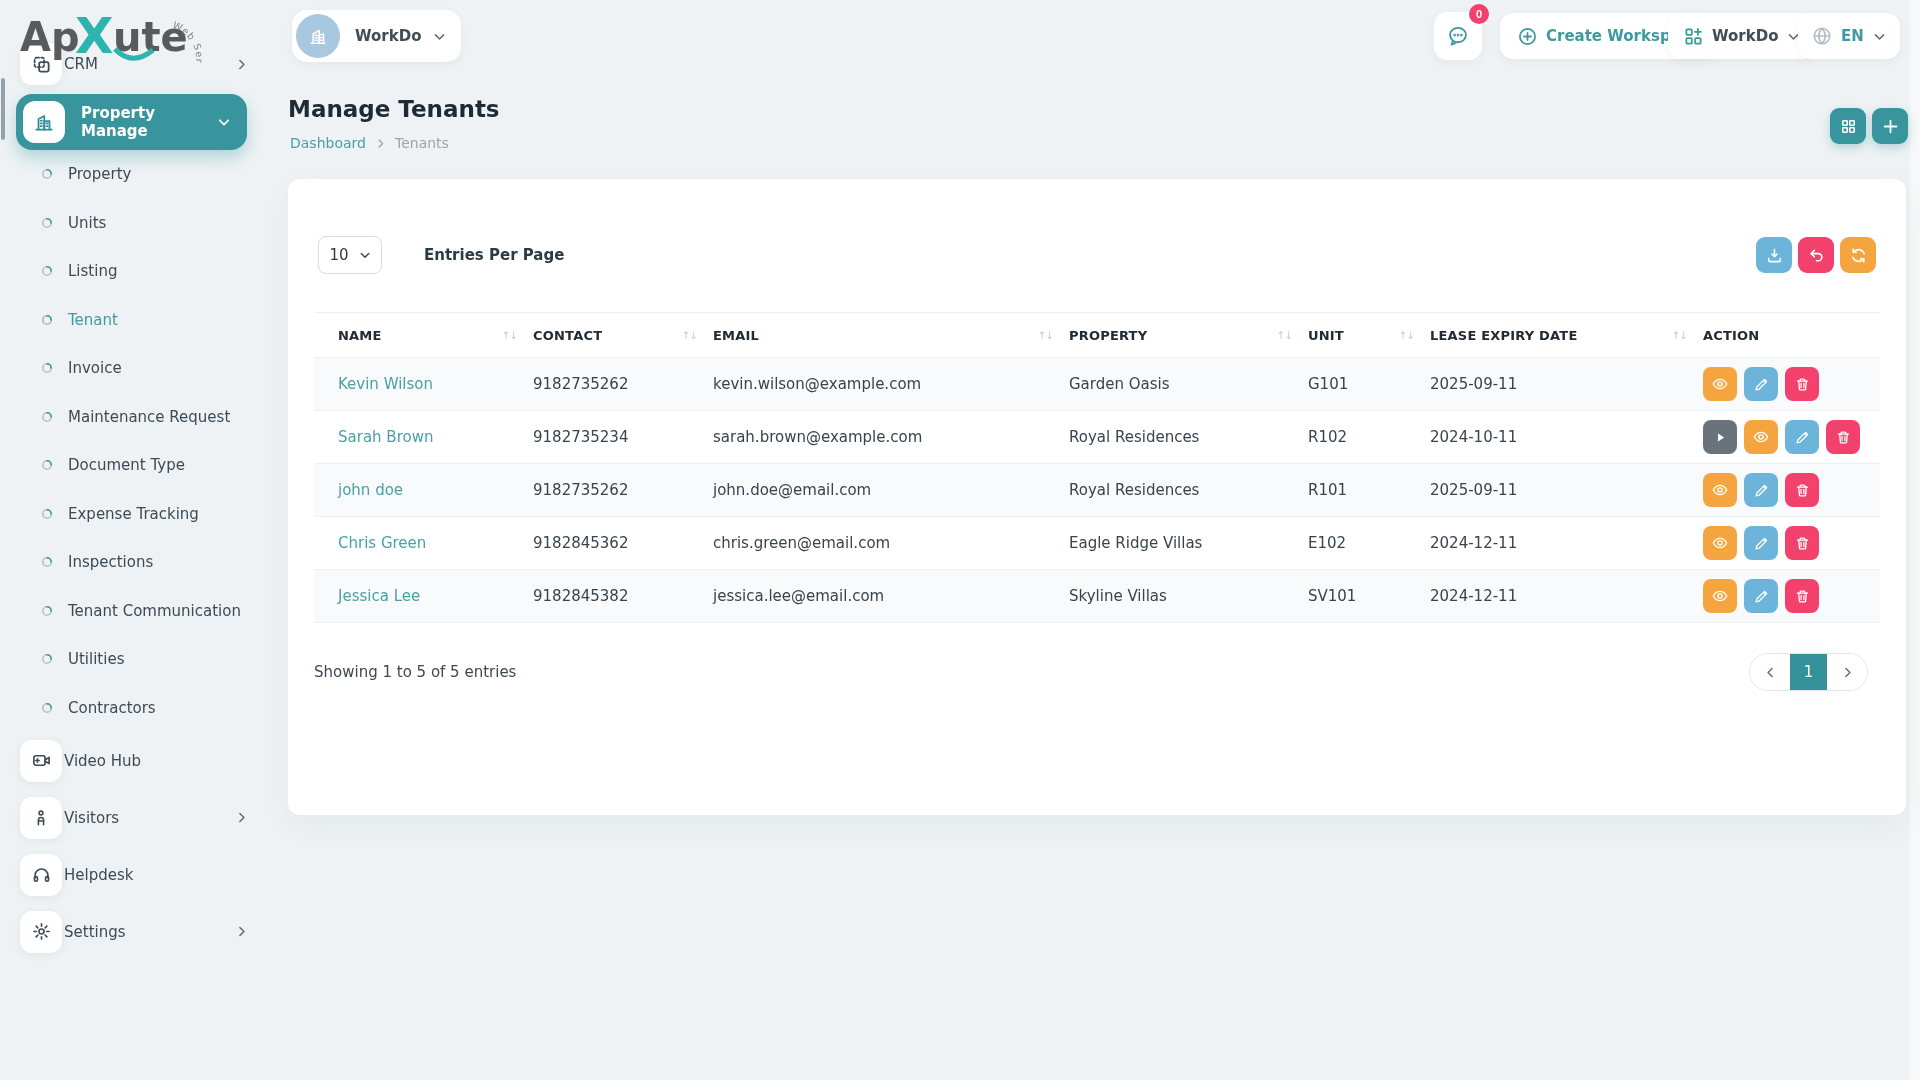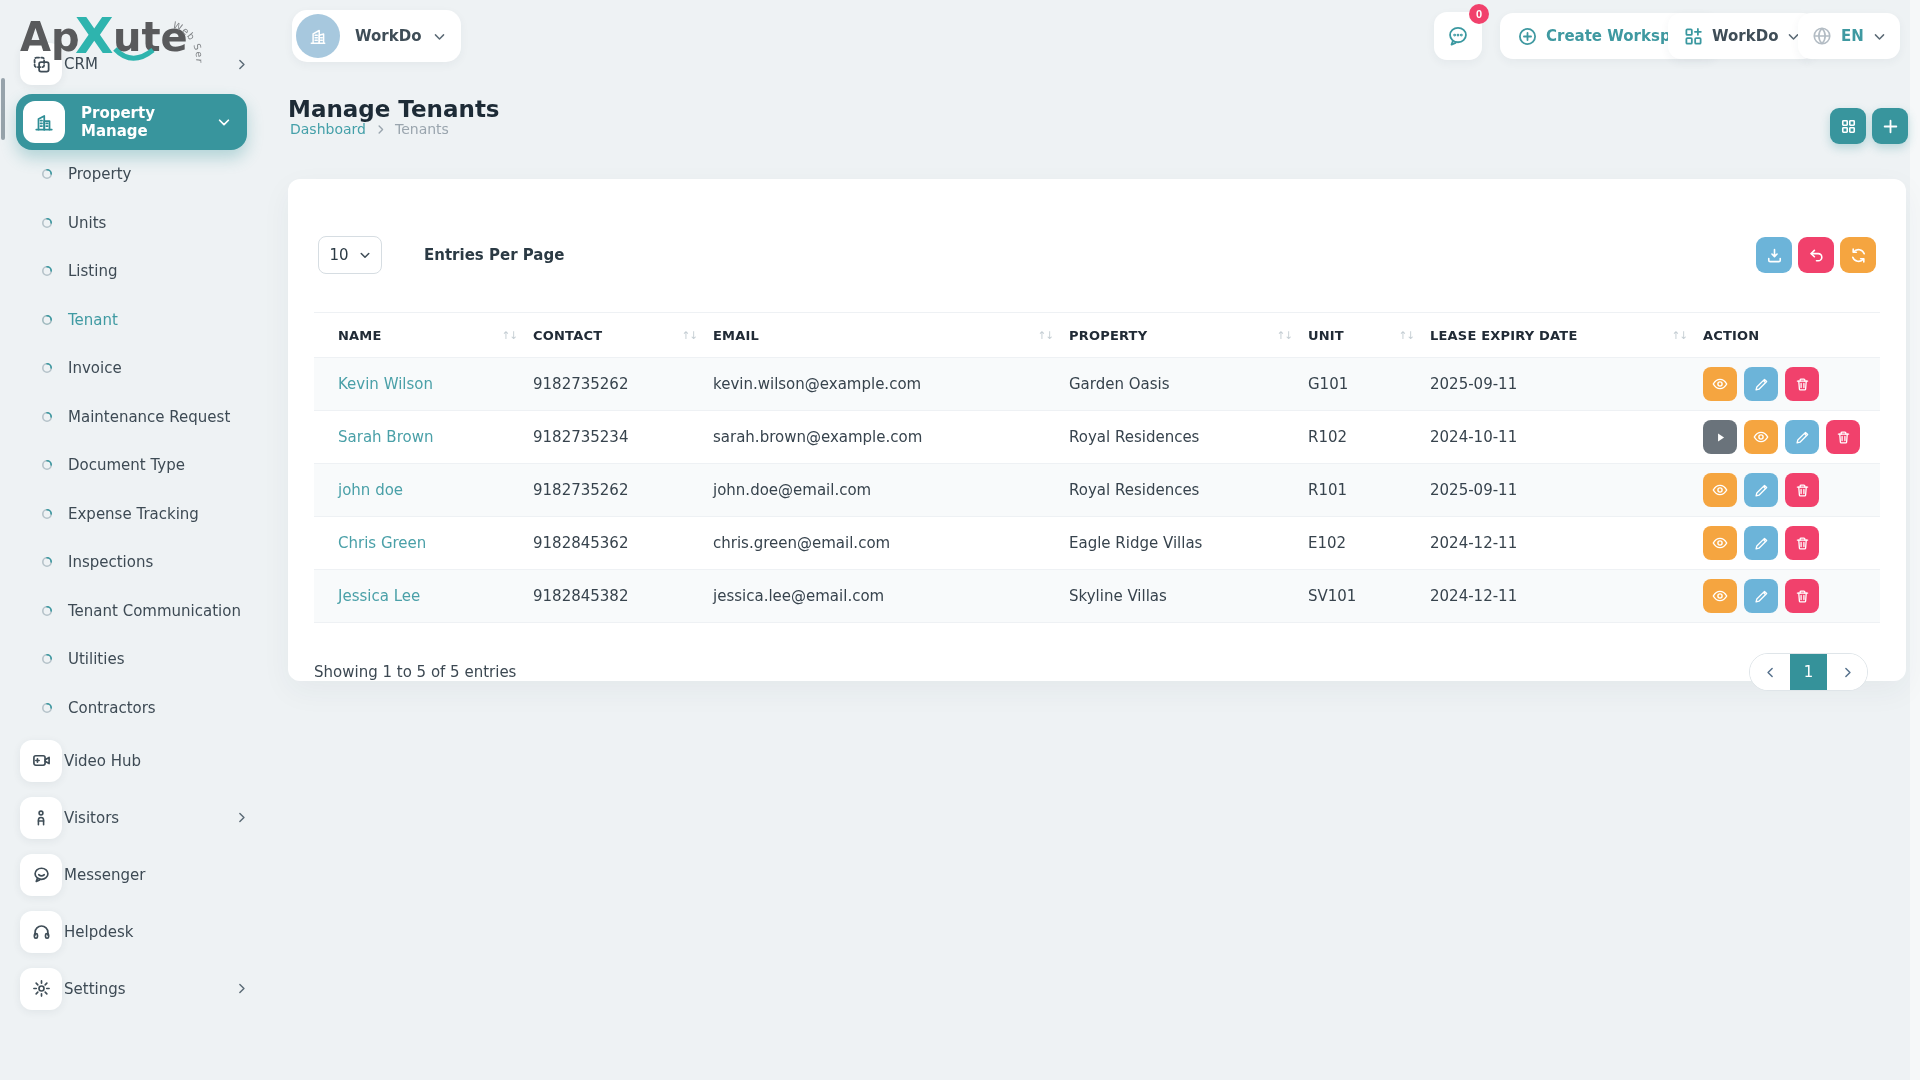--- a/index.html
+++ b/index.html
@@ -60,35 +60,35 @@
     position:absolute; right:-7px; top:-8px; min-width:20px; height:20px; border-radius:50%;
     background:#f1416c; color:#fff; font-size:11px; font-weight:700;
     display:flex; align-items:center; justify-content:center;
   }
   .cw-pill { left:1500px; top:13px; height:46px; padding:0 18px; gap:9px; color:#3f99a1; font-weight:600; }
   .wd-pill { left:1668px; top:13px; height:46px; padding:0 16px; gap:9px; color:#3f4d57; font-weight:600; }
   .lang-pill { left:1798px; top:13px; height:46px; padding:0 14px; gap:9px; color:#3f99a1; font-weight:700; }
 
   
   .page-title { position:absolute; left:288px; top:96px; font-size:23px; font-weight:700; color:#1d2b36; }
-  .breadcrumb { position:absolute; left:290px; top:121px; display:flex; align-items:center; gap:9px; font-size:14px; }
+  .breadcrumb { position:absolute; left:290px; top:135px; display:flex; align-items:center; gap:9px; font-size:14px; }
   .crumb-link { color:#44a0a9; }
   .crumb-sep { color:#9aa5ae; }
   .crumb-current { color:#9aa5ae; }
   .sq-btn {
     position:absolute; width:36px; height:36px; border-radius:9px; border:none;
     background:#38959d; color:#fff; display:flex; align-items:center; justify-content:center;
     box-shadow:0 4px 10px rgba(56,149,157,.3);
   }
   .grid-btn { left:1830px; top:108px; }
   .add-btn  { left:1872px; top:108px; }
 
   
   .card {
-    position:absolute; left:288px; top:179px; width:1618px; height:502px;
+    position:absolute; left:288px; top:179px; width:1618px; height:636px;
     background:#fff; border-radius:12px; box-shadow:0 10px 30px rgba(45,60,75,.05);
   }
   .controls { position:absolute; left:30px; right:30px; top:54px; height:44px; display:flex; align-items:center; }
   .select {
     height:38px; width:64px; border:1px solid #d6dde2; border-radius:8px; background:#fff;
     display:flex; align-items:center; justify-content:center; gap:10px;
     font-size:15px; color:#2b3a44; font-family:inherit;
   }
   .entries-label { margin-left:42px; font-size:15px; font-weight:600; color:#2b3a44; }
   .spacer { flex:1; }
@@ -318,30 +318,20 @@
             <path d="M5.7 14v-4.2a2.3 2.3 0 0 1 4.6 0V14"></path>
             <path d="M5.7 10.6h4.6"></path>
         </svg>
       </span>
       <span class="nav-label">Visitors</span>
       <span class="chev">
         <svg width="13" height="13" viewBox="0 0 16 16" fill="none" stroke="currentColor" stroke-width="1.8" stroke-linecap="round" stroke-linejoin="round">
             <path d="M6 3l5 5-5 5"></path>
           </svg>
       </span>
-    </div>
-    <div class="nav-item clickable">
-      <span class="icon-box">
-        <svg width="19" height="19" viewBox="0 0 16 16" fill="none" stroke="currentColor" stroke-width="1.4" stroke-linecap="round" stroke-linejoin="round">
-          <ellipse cx="8" cy="7.4" rx="5.4" ry="4.7"></ellipse>
-            <path d="M4.6 11.2L3.6 13.8l2.8-1.2"></path>
-            <path d="M5.7 8.2c1.4 1.1 3.2 1.1 4.6 0"></path>
-        </svg>
-      </span>
-      <span class="nav-label">Messenger</span>
     </div>
     <div class="nav-item clickable">
       <span class="icon-box">
         <svg width="19" height="19" viewBox="0 0 16 16" fill="none" stroke="currentColor" stroke-width="1.4" stroke-linecap="round" stroke-linejoin="round">
           <path d="M2.6 11V8.8a5.4 5.4 0 0 1 10.8 0V11"></path>
             <rect x="2" y="9.8" width="2.6" height="3.8" rx="1.2"></rect>
             <rect x="11.4" y="9.8" width="2.6" height="3.8" rx="1.2"></rect>
         </svg>
       </span>
       <span class="nav-label">Helpdesk</span>

